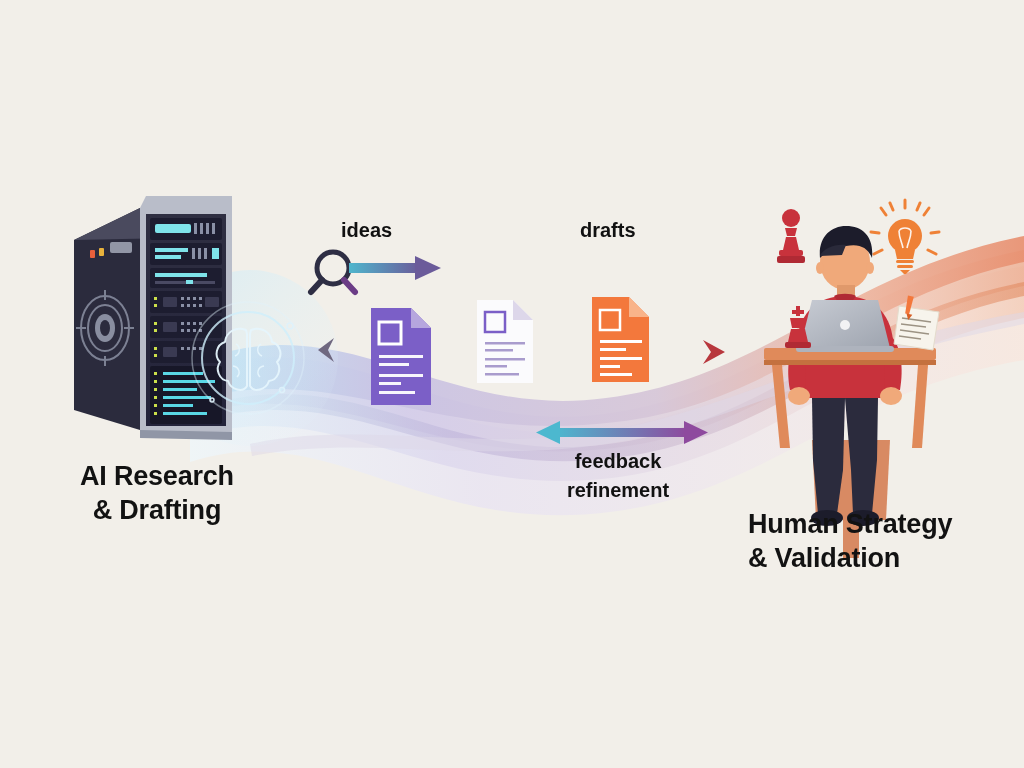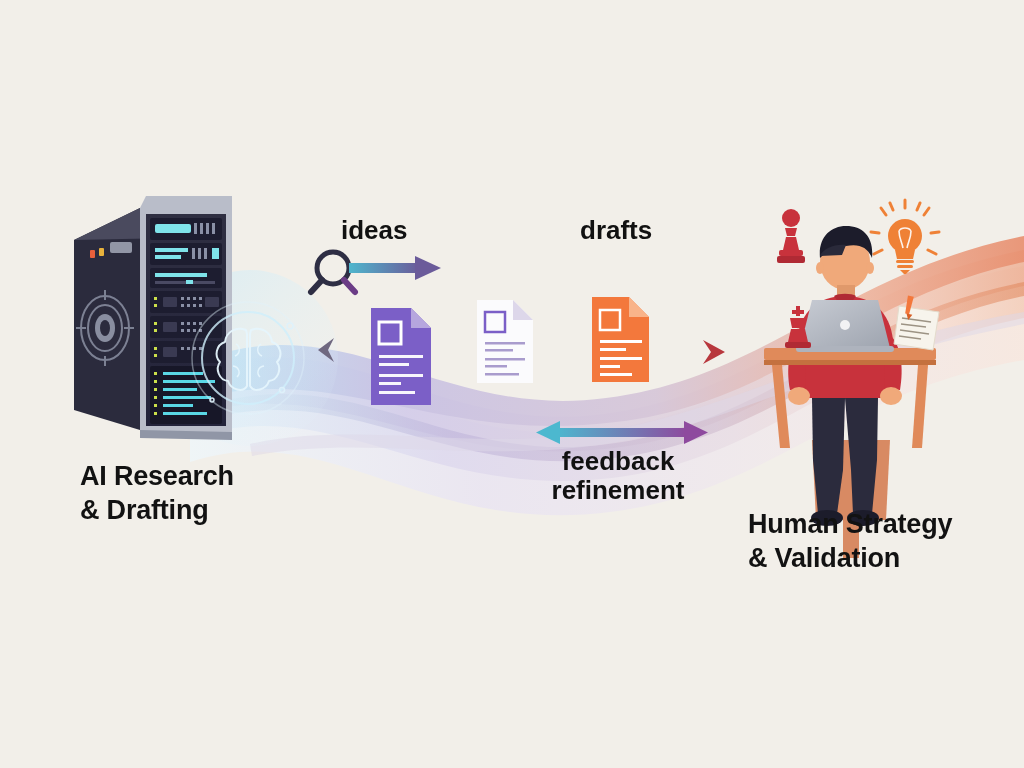--- a/index.html
+++ b/index.html
@@ -29,34 +29,34 @@
     font-family: "Liberation Sans", sans-serif;
     font-weight: bold;
     font-size: 27px;
     line-height: 34px;
     letter-spacing: -0.2px;
     white-space: pre;
   }
   #label-ai {
     left: 80px;
     top: 459px;
-    text-align: left;
+    text-align: center;
   }
   #label-human {
     left: 748px;
     top: 459px;
     text-align: left;
     margin-top: 48px;
   }
   .flow-label {
     position: absolute;
     color: #111111;
     font-family: "Liberation Sans", sans-serif;
     font-weight: bold;
-    font-size: 26px;
+    font-size: 20px;
     line-height: 29px;
     white-space: pre;
     text-align: center;
   }
   #label-ideas {
     left: 341px;
     top: 216px;
   }
   #label-drafts {
     left: 572px;

